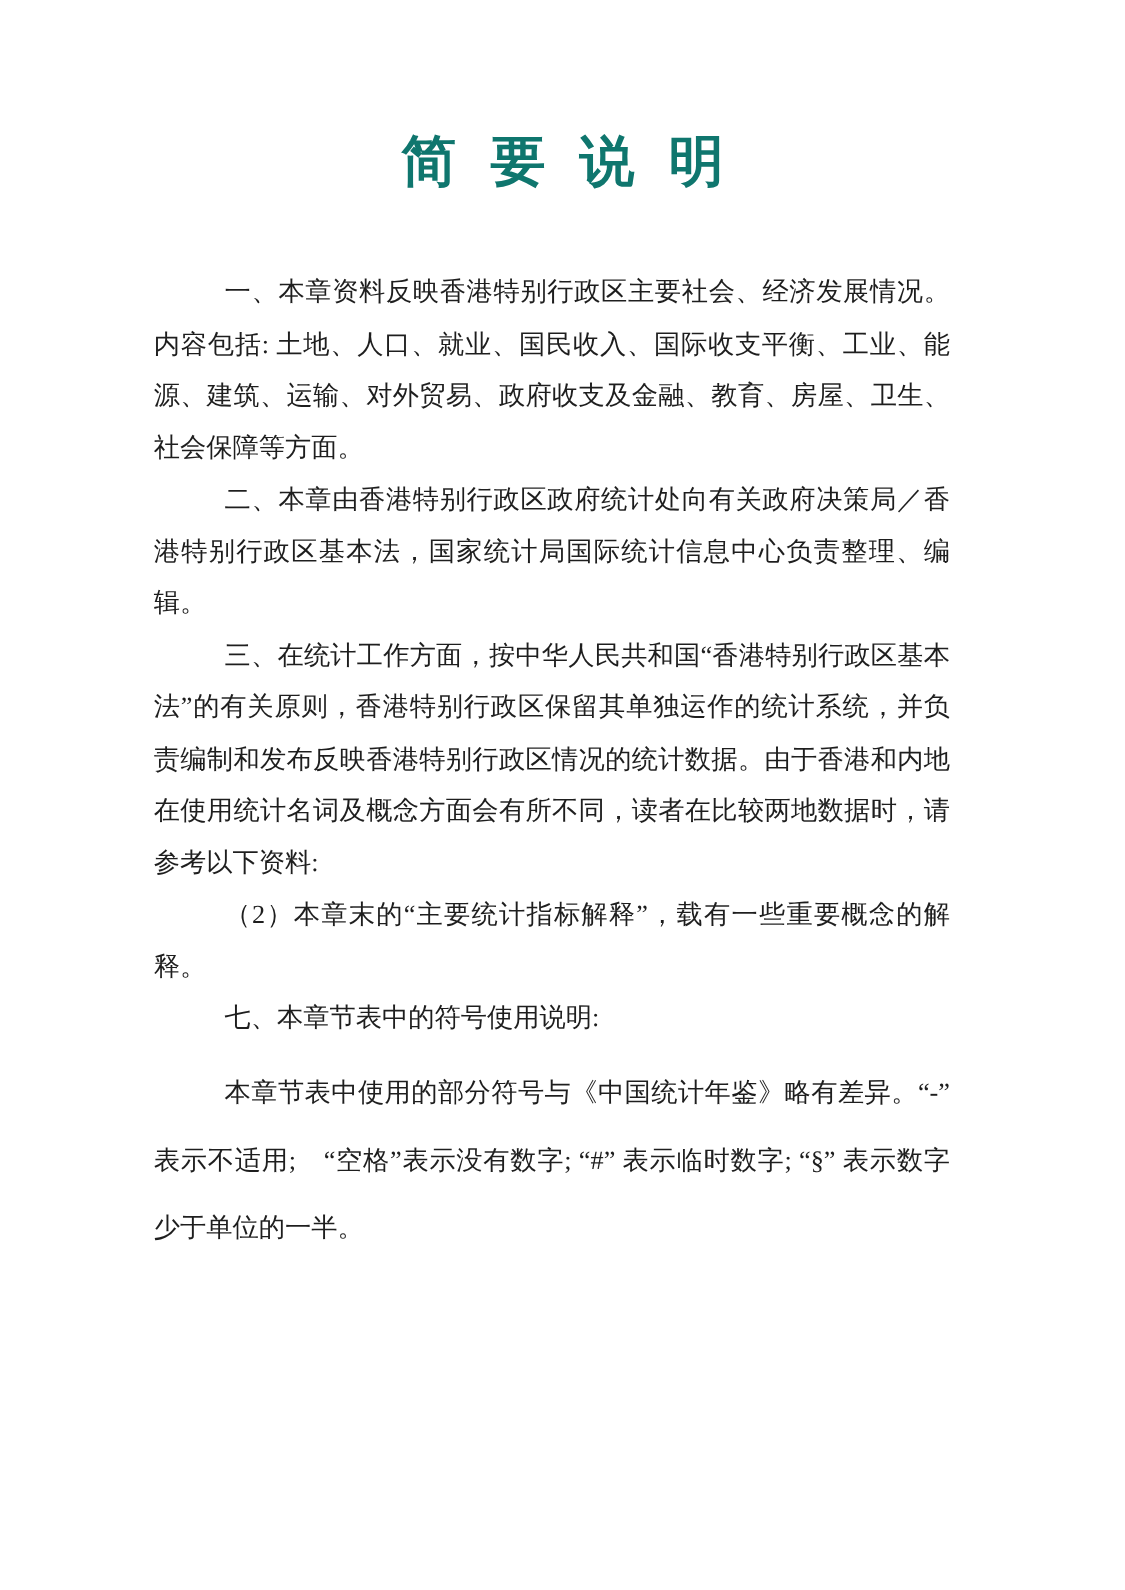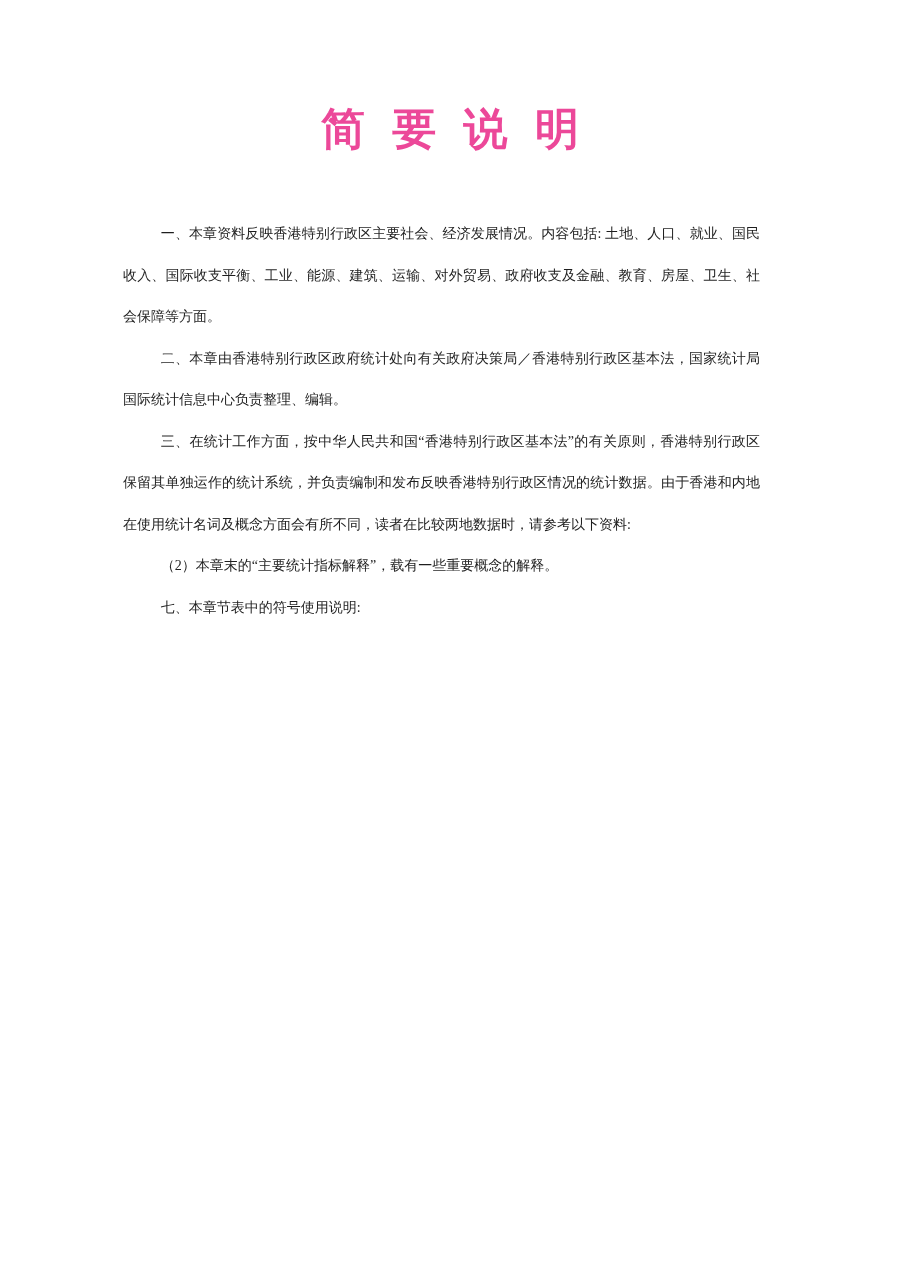--- a/index.html
+++ b/index.html
@@ -20,30 +20,30 @@
     overflow: hidden;
     color: #1e1e1e;
   }
   .doc-title {
     margin: 100px 0 0 0;
     text-align: center;
     font-size: 44px;
     font-weight: bold;
     letter-spacing: 0.62em;
     text-indent: 0.62em; 
-    color: #ec4899;
+    color: #0f766e;
     white-space: nowrap;
   }
   .doc-body {
     margin: 54px 0 0 123px;
     width: 637px;
   }
   .doc-body p {
     margin: 0;
-    font-size: 14px;
+    font-size: 21px;
     line-height: 41.5px;
     text-align: justify;
     text-indent: 2.7em;
     color: #1e1e1e;
     word-break: normal;
     overflow-wrap: break-word;
   }
   .doc-body p.closing {
     margin-top: 11px;
     line-height: 54px;
@@ -55,15 +55,16 @@
 <div class="page">
 
   <h1 class="doc-title">简要说明</h1>
 
   <div class="doc-body">
     <p>一、本章资料反映香港特别行政区主要社会、经济发展情况。内容包括: 土地、人口、就业、国民收入、国际收支平衡、工业、能源、建筑、运输、对外贸易、政府收支及金融、教育、房屋、卫生、社会保障等方面。</p>
     <p>二、本章由香港特别行政区政府统计处向有关政府决策局／香港特别行政区基本法，国家统计局国际统计信息中心负责整理、编辑。</p>
     <p>三、在统计工作方面，按中华人民共和国“香港特别行政区基本法”的有关原则，香港特别行政区保留其单独运作的统计系统，并负责编制和发布反映香港特别行政区情况的统计数据。由于香港和内地在使用统计名词及概念方面会有所不同，读者在比较两地数据时，请参考以下资料:</p>
     <p>（2）本章末的“主要统计指标解释”，载有一些重要概念的解释。</p>
     <p>七、本章节表中的符号使用说明:</p>
+    <p class="closing">本章节表中使用的部分符号与《中国统计年鉴》略有差异。“-”表示不适用;　“空格”表示没有数字; “#” 表示临时数字; “§” 表示数字少于单位的一半。</p>
   </div>
 
 </div>
 
 </body></html>

